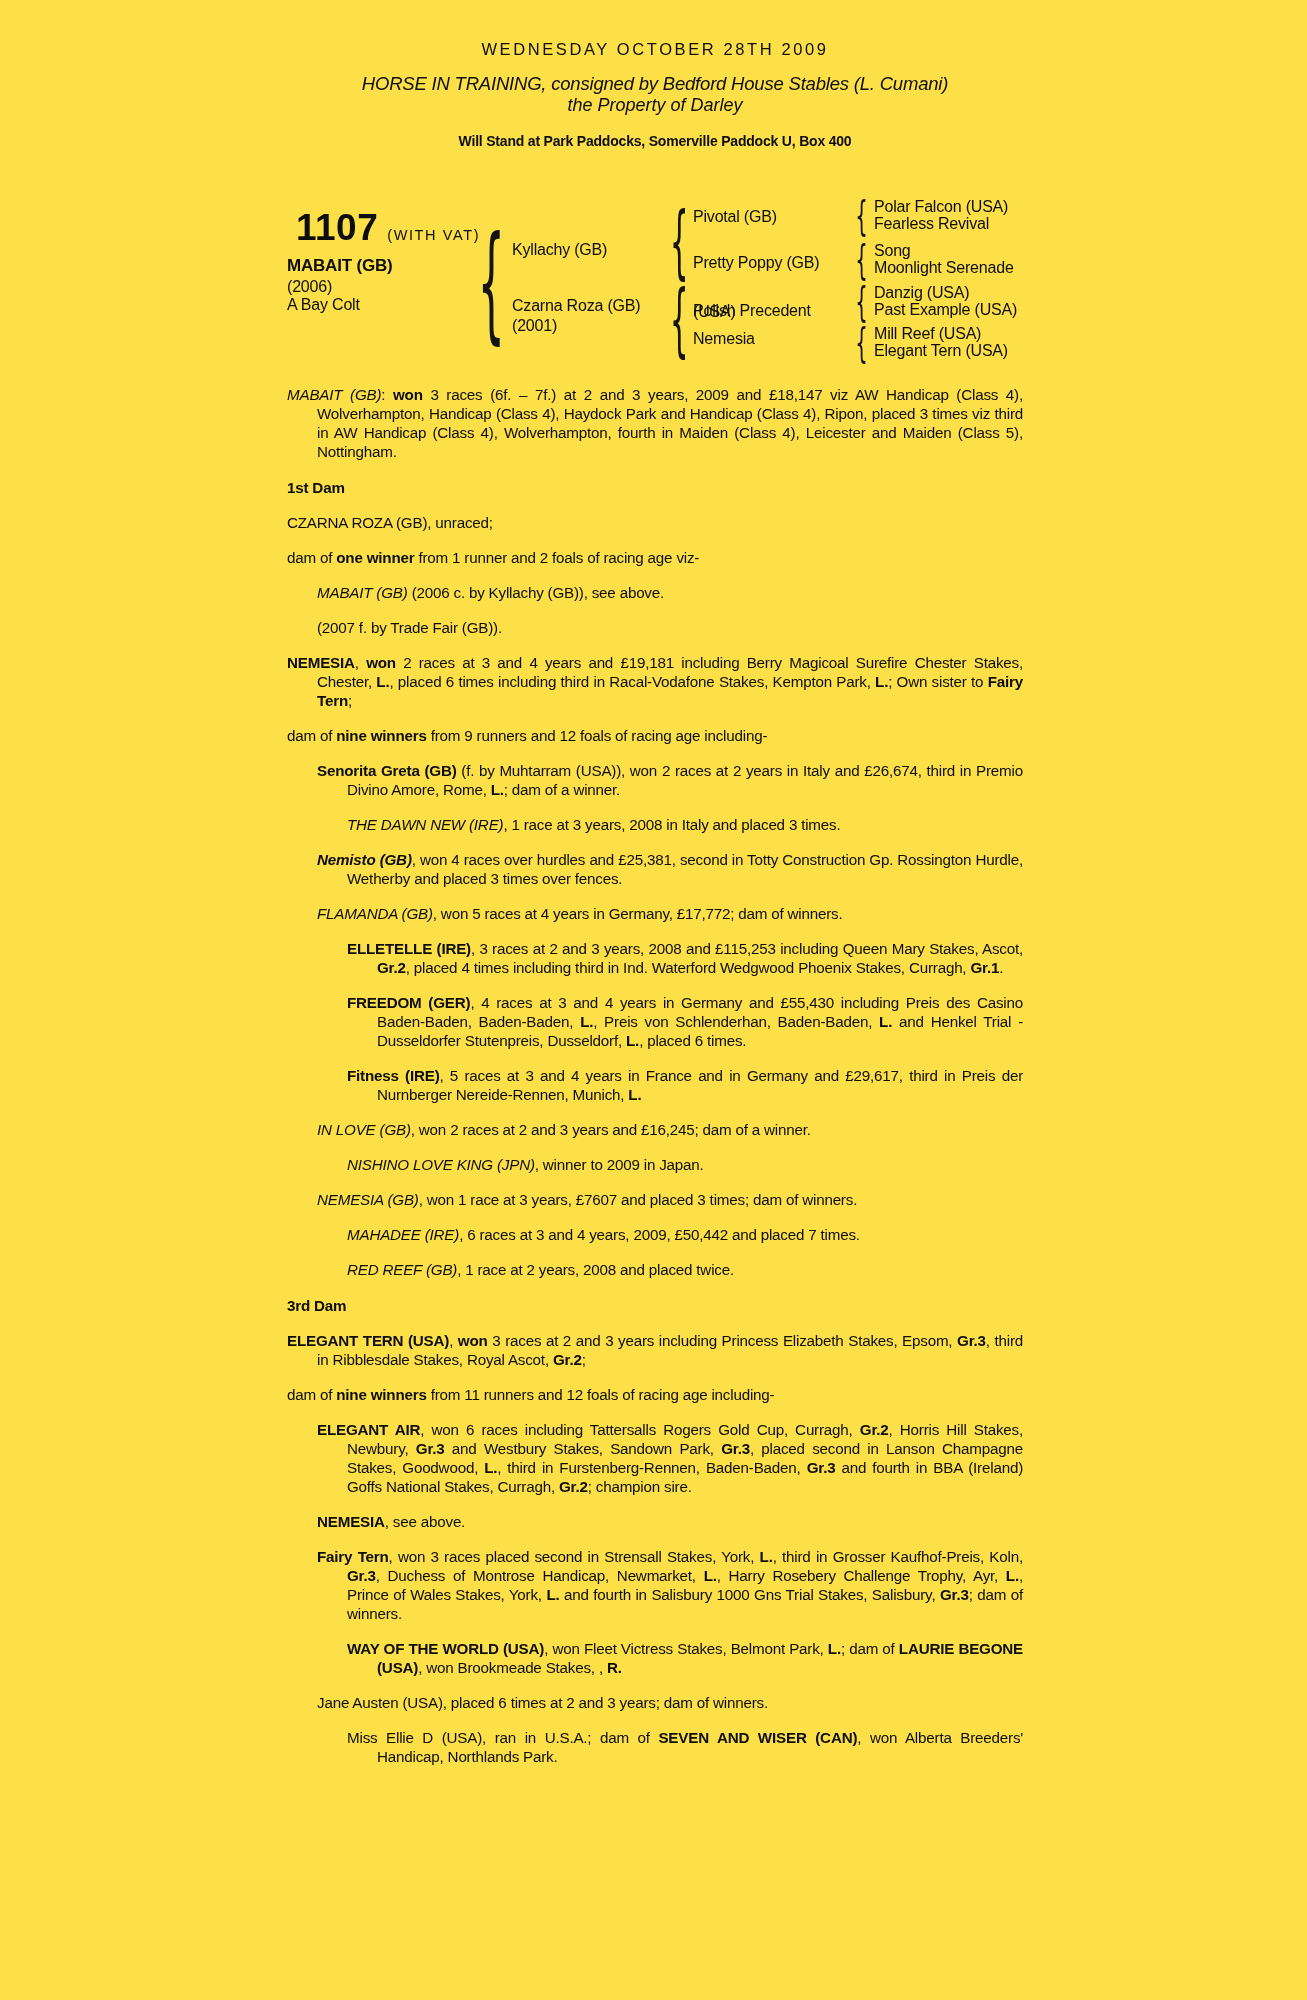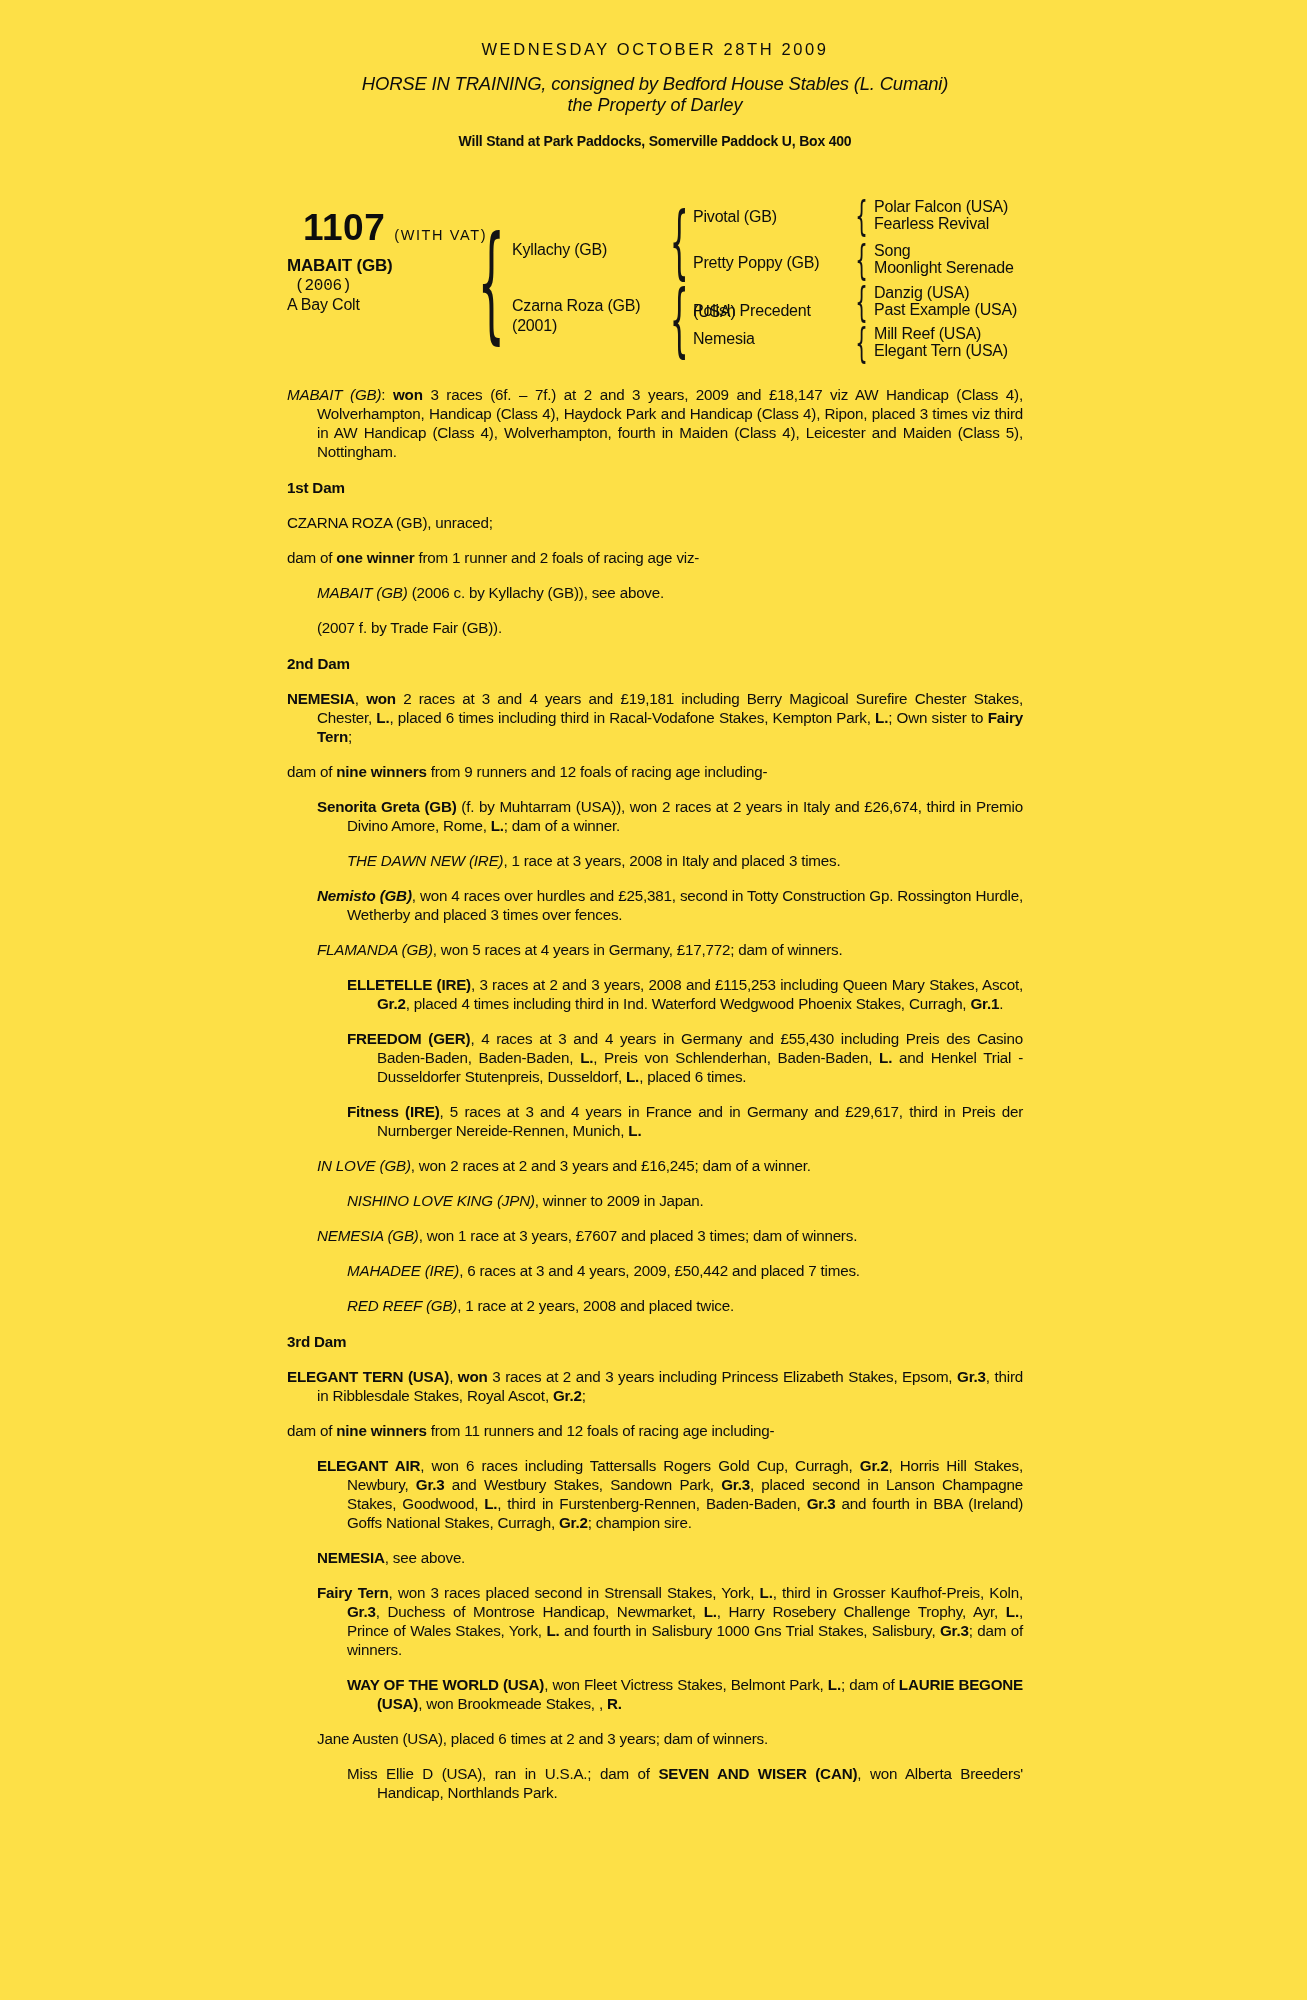--- a/index.html
+++ b/index.html
@@ -50,26 +50,26 @@
 <div class="page">
   <div class="content">
 
     <div class="date-line">WEDNESDAY OCTOBER 28TH 2009</div>
     <div class="consign-line">HORSE IN TRAINING, consigned by Bedford House Stables (L. Cumani)</div>
     <div class="property-line">the Property of Darley</div>
     <div class="stand-line">Will Stand at Park Paddocks, Somerville Paddock U, Box 400</div>
 
     <div class="ped">
 
-      <div class="lot" style="top:14px;left:16px;">
+      <div class="lot" style="top:14px;left:9px;">
         <span class="lot-no">1107</span>
         <span class="lot-vat">(WITH VAT)</span>
       </div>
       <div class="pname bold" style="top:60px;left:0;">MABAIT (GB)</div>
-      <div class="pname" style="top:81px;left:8px;font-family:Liberation Mono, monospace;">(2006)</div>
+      <div class="pname" style="top:81px;left:0;">(2006)</div>
       <div class="pname" style="top:99px;left:0;">A Bay Colt</div>
 
       <div class="brace brace-big" style="left:196px;top:25px;height:120px;">
           <span></span>
         </div>
       <div class="pname" style="top:44px;left:225px;">Kyllachy (GB)</div>
       <div class="pname" style="top:100px;left:225px;">Czarna Roza (GB)</div>
       <div class="pname" style="top:120px;left:225px;">(2001)</div>
 
       <div class="brace brace-mid" style="left:384px;top:6px;height:76px;">
@@ -106,21 +106,20 @@
       <div class="pname" style="top:145px;left:587px;">Elegant Tern (USA)</div>
     </div>
 
     <div class="catalog-body">
         <div class="para p0"><span class="seg-i">MABAIT (GB)</span><span class="seg-n">: </span><span class="seg-b">won</span><span class="seg-n"> 3 races (6f. – 7f.) at 2 and 3 years, 2009 and £18,147 viz AW Handicap (Class 4), Wolverhampton, Handicap (Class 4), Haydock Park and Handicap (Class 4), Ripon, placed 3 times viz third in AW Handicap (Class 4), Wolverhampton, fourth in Maiden (Class 4), Leicester and Maiden (Class 5), Nottingham.</span></div>
         <div class="dam-heading">1st Dam</div>
         <div class="para p0"><span class="seg-n">CZARNA ROZA (GB), unraced;</span></div>
         <div class="para p0"><span class="seg-n">dam of </span><span class="seg-b">one winner</span><span class="seg-n"> from 1 runner and 2 foals of racing age viz-</span></div>
         <div class="para p1"><span class="seg-i">MABAIT (GB)</span><span class="seg-n"> (2006 c. by Kyllachy (GB)), see above.</span></div>
         <div class="para p1"><span class="seg-n">(2007 f. by Trade Fair (GB)).</span></div>
-        <div class="dam-heading">2nd Dam</div>
         <div class="para p0"><span class="seg-b">NEMESIA</span><span class="seg-n">, </span><span class="seg-b">won</span><span class="seg-n"> 2 races at 3 and 4 years and £19,181 including Berry Magicoal Surefire Chester Stakes, Chester, </span><span class="seg-b">L.</span><span class="seg-n">, placed 6 times including third in Racal-Vodafone Stakes, Kempton Park, </span><span class="seg-b">L.</span><span class="seg-n">; Own sister to </span><span class="seg-b">Fairy Tern</span><span class="seg-n">;</span></div>
         <div class="para p0"><span class="seg-n">dam of </span><span class="seg-b">nine winners</span><span class="seg-n"> from 9 runners and 12 foals of racing age including-</span></div>
         <div class="para p1"><span class="seg-b">Senorita Greta (GB)</span><span class="seg-n"> (f. by Muhtarram (USA)), won 2 races at 2 years in Italy and £26,674, third in Premio Divino Amore, Rome, </span><span class="seg-b">L.</span><span class="seg-n">; dam of a winner.</span></div>
         <div class="para p2"><span class="seg-i">THE DAWN NEW (IRE)</span><span class="seg-n">, 1 race at 3 years, 2008 in Italy and placed 3 times.</span></div>
         <div class="para p1"><span class="seg-bi">Nemisto (GB)</span><span class="seg-n">, won 4 races over hurdles and £25,381, second in Totty Construction Gp. Rossington Hurdle, Wetherby and placed 3 times over fences.</span></div>
         <div class="para p1"><span class="seg-i">FLAMANDA (GB)</span><span class="seg-n">, won 5 races at 4 years in Germany, £17,772; dam of winners.</span></div>
         <div class="para p2"><span class="seg-b">ELLETELLE (IRE)</span><span class="seg-n">, 3 races at 2 and 3 years, 2008 and £115,253 including Queen Mary Stakes, Ascot, </span><span class="seg-b">Gr.2</span><span class="seg-n">, placed 4 times including third in Ind. Waterford Wedgwood Phoenix Stakes, Curragh, </span><span class="seg-b">Gr.1</span><span class="seg-n">.</span></div>
         <div class="para p2"><span class="seg-b">FREEDOM (GER)</span><span class="seg-n">, 4 races at 3 and 4 years in Germany and £55,430 including Preis des Casino Baden-Baden, Baden-Baden, </span><span class="seg-b">L.</span><span class="seg-n">, Preis von Schlenderhan, Baden-Baden, </span><span class="seg-b">L.</span><span class="seg-n"> and Henkel Trial - Dusseldorfer Stutenpreis, Dusseldorf, </span><span class="seg-b">L.</span><span class="seg-n">, placed 6 times.</span></div>
         <div class="para p2"><span class="seg-b">Fitness (IRE)</span><span class="seg-n">, 5 races at 3 and 4 years in France and in Germany and £29,617, third in Preis der Nurnberger Nereide-Rennen, Munich, </span><span class="seg-b">L.</span></div>
         <div class="para p1"><span class="seg-i">IN LOVE (GB)</span><span class="seg-n">, won 2 races at 2 and 3 years and £16,245; dam of a winner.</span></div>

